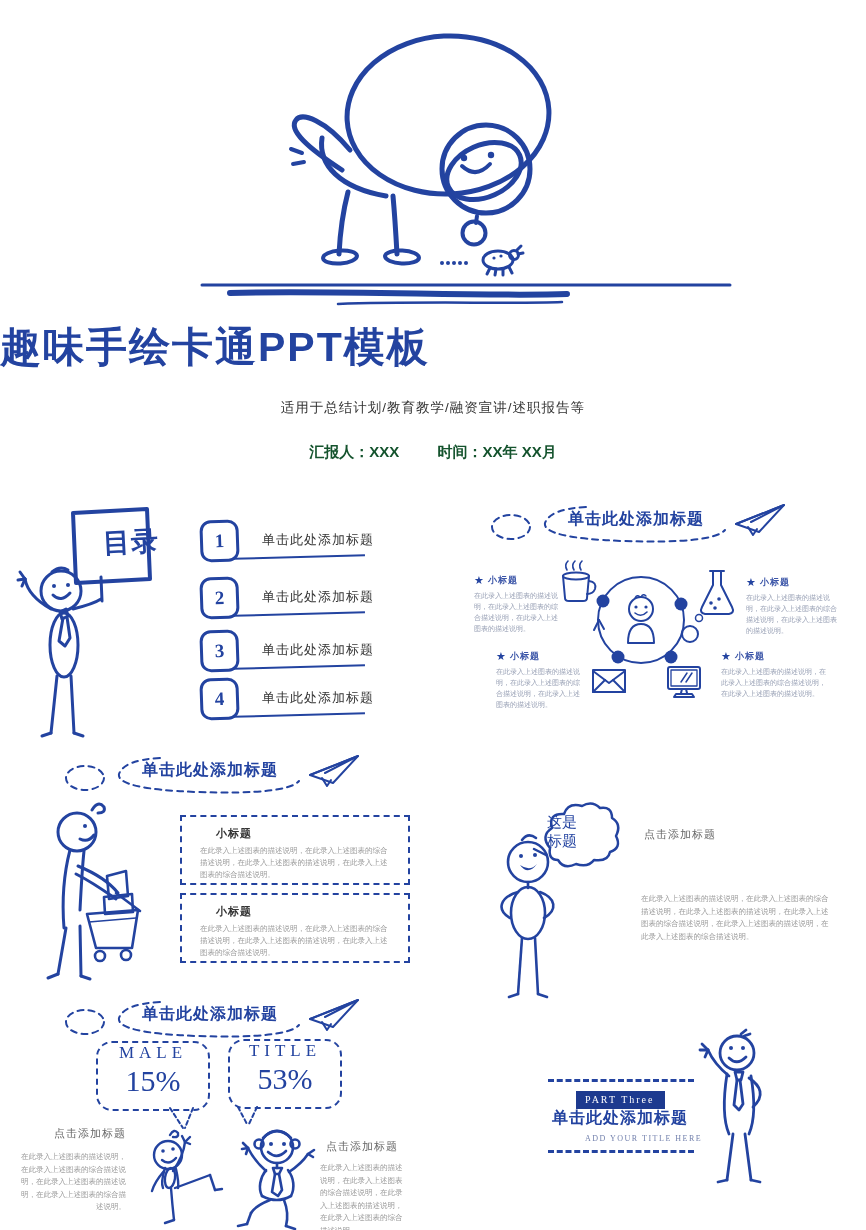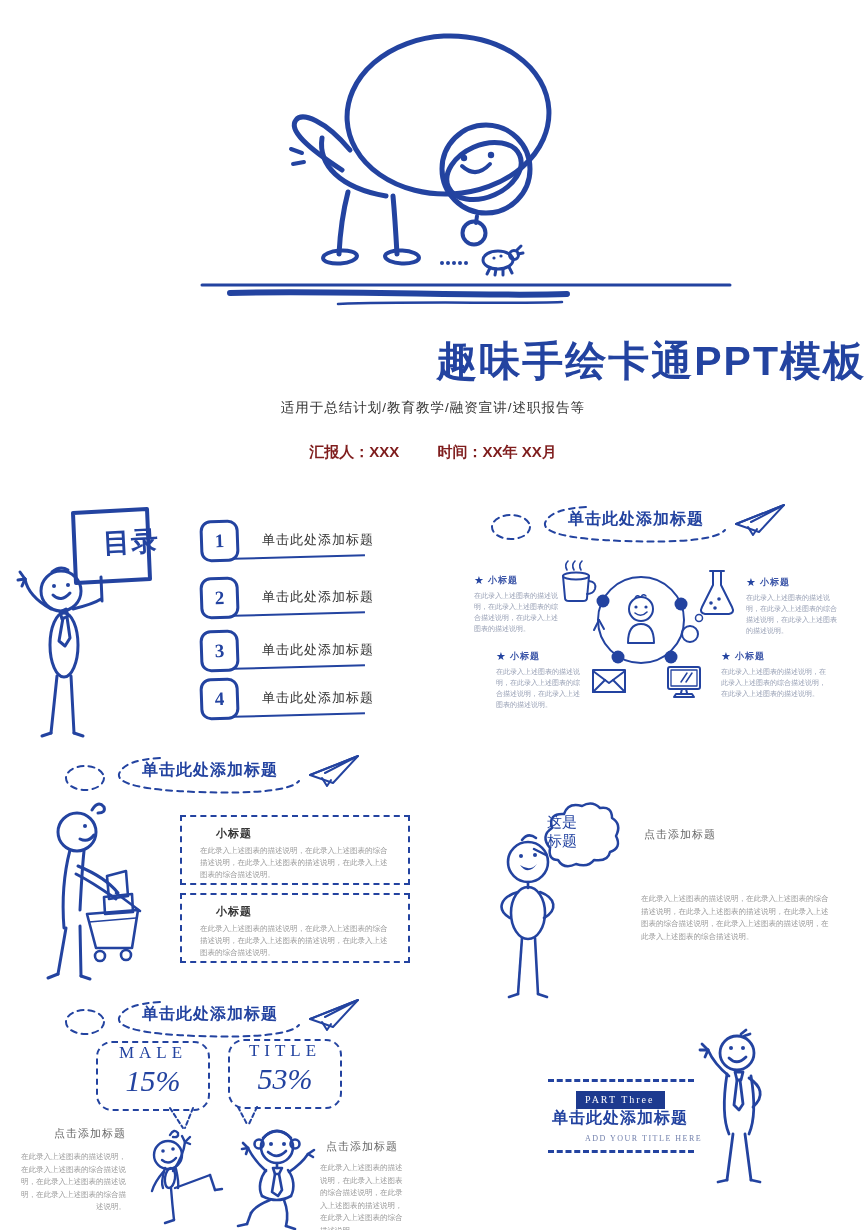--- a/index.html
+++ b/index.html
@@ -5,24 +5,24 @@
   :root{ --ink:#2343a0; --ink2:#1d3a8f; }
   html,body{margin:0;padding:0;background:#ffffff;}
   .page{position:relative;width:866px;height:1230px;background:#fff;overflow:hidden;
         font-family:"Liberation Sans",sans-serif;margin:0 auto;}
   .abs{position:absolute;}
   svg.draw{color:var(--ink);overflow:visible;}
   svg.draw *{stroke:currentColor;fill:none;stroke-linecap:round;stroke-linejoin:round;}
   svg.draw .f{fill:currentColor;stroke:none;}
   svg.draw .wf{fill:#ffffff;}
   
-  .cover-title{left:0;right:0;top:334px;text-align:right;font-size:41px;font-weight:bold;
+  .cover-title{left:0;right:0;top:320px;text-align:left;font-size:41px;font-weight:bold;
                color:var(--ink);letter-spacing:2px;}
   .cover-sub{left:0;right:0;top:399px;text-align:center;font-size:13.5px;color:#333;letter-spacing:1px;}
-  .cover-info{left:0;right:0;top:443px;text-align:center;font-size:15px;font-weight:bold;color:#7f1d1d;}
+  .cover-info{left:0;right:0;top:443px;text-align:center;font-size:15px;font-weight:bold;color:#14532d;}
   .cover-info span{margin:0 17px;}
   
   .hdr{width:300px;height:46px;}
   .hdr svg{position:absolute;left:0;top:0;}
   .hdr .t{position:absolute;left:56px;width:184px;top:9px;text-align:center;font-weight:bold;
           font-size:16px;color:var(--ink);letter-spacing:1px;cursor:text;}
   
   .toc-badge{position:absolute;width:33px;height:36px;border:3px solid var(--ink);border-radius:11px;
              display:flex;align-items:center;justify-content:center;color:var(--ink);
              font-family:"Liberation Serif",serif;font-weight:bold;font-size:19px;transform:rotate(-2deg);background:#fff;}
@@ -41,21 +41,21 @@
   .box{position:absolute;width:226px;height:66px;border:2px dashed var(--ink);background:#fff;}
   .box .bt{margin:9px 0 0 34px;font-size:11px;font-weight:bold;color:#333;letter-spacing:1px;}
   .box .bb{margin:4px 14px 0 18px;font-size:7.5px;color:#9a9a9a;line-height:12px;}
   
   .ph-title{font-family:"Liberation Serif",serif;font-size:11px;color:#666;letter-spacing:1px;cursor:text;}
   .ph-body{font-size:7.5px;color:#9a9a9a;line-height:12.5px;}
   
   .stat-bubble{position:absolute;width:110px;height:66px;border:2px dashed var(--ink);border-radius:16px;
                text-align:center;background:#fff;}
   .stat-label{font-family:"Liberation Serif",serif;font-size:17px;letter-spacing:5px;color:var(--ink);margin-top:0;}
-  .stat-value{font-family:"Liberation Serif",serif;font-size:30px;color:var(--ink);margin-top:1px;font-style:italic;}
+  .stat-value{font-family:"Liberation Serif",serif;font-size:30px;color:var(--ink);margin-top:1px;}
   
   .bubble-text{position:absolute;left:547px;top:813px;width:68px;
                font-family:"Liberation Serif",serif;font-size:15px;color:var(--ink);line-height:19px;}
   
   .dash-line{position:absolute;border-top:3px dashed var(--ink);}
   .part-badge{position:absolute;left:576px;top:1091px;background:var(--ink2);color:#fff;
               font-family:"Liberation Serif",serif;font-size:10px;letter-spacing:2px;padding:3px 10px 4px 9px;}
   .part-title{position:absolute;left:552px;top:1108px;font-size:16px;font-weight:bold;color:var(--ink);letter-spacing:1px;cursor:text;}
   .part-sub{position:absolute;left:553px;top:1134px;font-family:"Liberation Serif",serif;font-size:8px;
             color:#7381ad;letter-spacing:1.5px;margin-left:32px;}

